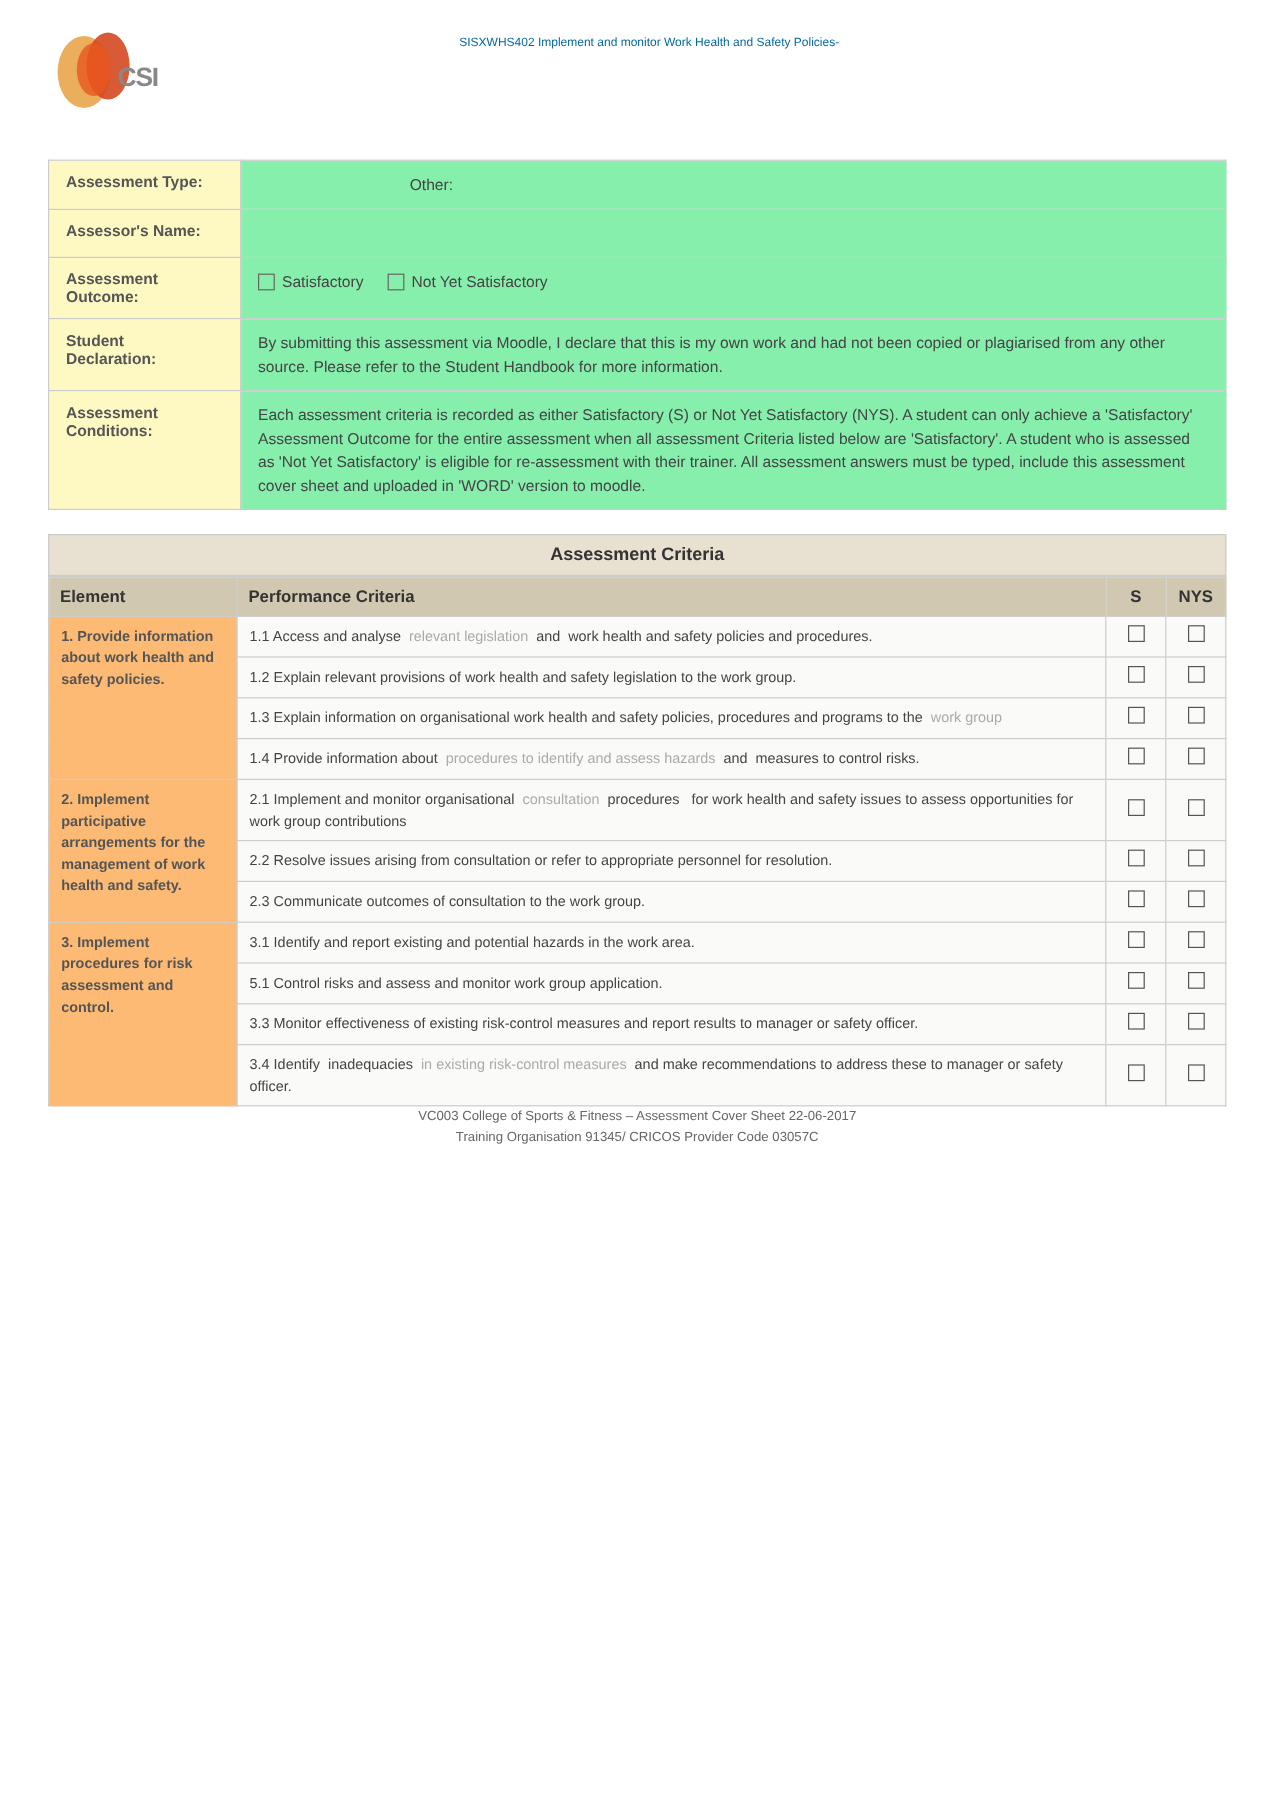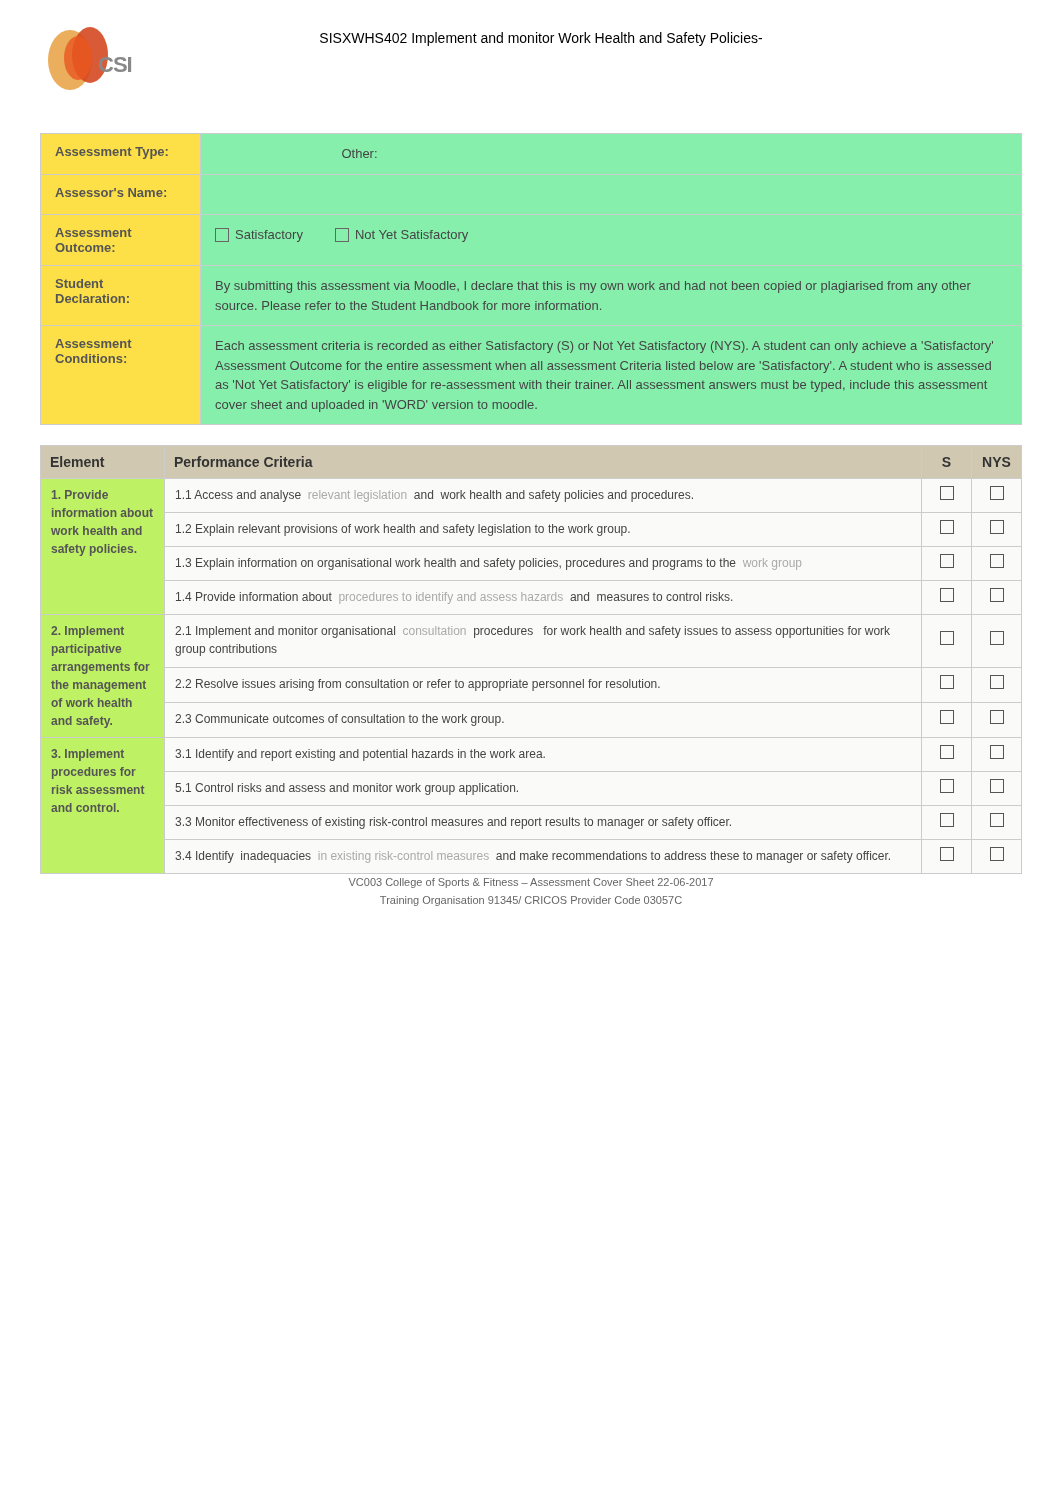--- a/index.html
+++ b/index.html
@@ -20,52 +20,52 @@
       width: 120px;
       flex-shrink: 0;
     }
     .logo-svg {
       width: 100px;
       height: 80px;
     }
     .header-title {
       flex: 1;
       text-align: center;
-      font-size: 14px;
-      color: #000000;
+      font-size: 10px;
+      color: #0369a1;
       padding-top: 10px;
       padding-right: 100px;
     }
 
     
     .info-table {
       width: 100%;
       border-collapse: collapse;
       margin-bottom: 20px;
     }
     .info-table td {
       border: 1px solid #ccc;
       padding: 10px 14px;
       vertical-align: top;
     }
     .info-table .label-cell {
-      background: #fde047;
+      background: #fef9c3;
       font-weight: bold;
       color: #555;
       width: 160px;
       white-space: nowrap;
     }
     .info-table .value-cell {
       background: #86efac;
       color: #444;
       line-height: 1.5;
     }
     .checkbox-row {
       display: flex;
-      gap: 32px;
+      gap: 20px;
       align-items: center;
     }
     .checkbox-item {
       display: flex;
       align-items: center;
       gap: 6px;
     }
     .cb {
       width: 14px;
       height: 14px;
@@ -107,23 +107,23 @@
     }
     .criteria-table td {
       border: 1px solid #ccc;
       padding: 7px 10px;
       vertical-align: top;
       font-size: 12px;
       line-height: 1.5;
       color: #444;
     }
     .criteria-table td.element-cell {
-      background: #bef264;
-      font-weight: bold;
-      width: 124px;
+      background: #fdba74;
+      font-weight: bold;
+      width: 157px;
       font-size: 12px;
       color: #555;
     }
     .criteria-table td.perf-cell {
       background: #fafaf8;
     }
     .criteria-table td.check-cell {
       background: #fafaf8;
       text-align: center;
       width: 50px;
@@ -193,20 +193,21 @@
     <td class="value-cell">By submitting this assessment via Moodle, I declare that this is my own work and had not been copied or plagiarised from any other source. Please refer to the Student Handbook for more information.</td>
   </tr>
   <tr>
     <td class="label-cell">Assessment<br>Conditions:</td>
     <td class="value-cell">Each assessment criteria is recorded as either Satisfactory (S) or Not Yet Satisfactory (NYS). A student can only achieve a 'Satisfactory' Assessment Outcome for the entire assessment when all assessment Criteria listed below are 'Satisfactory'. A student who is assessed as 'Not Yet Satisfactory' is eligible for re-assessment with their trainer. All assessment answers must be typed, include this assessment cover sheet and uploaded in 'WORD' version to moodle.</td>
   </tr>
 </tbody>
   </table>
 
 <div class="criteria-section">
+  <div class="criteria-header">Assessment Criteria</div>
   <table class="criteria-table">
     <thead>
       <tr>
         <th>Element</th>
         <th>Performance Criteria</th>
         <th class="s-col">S</th>
         <th class="nys-col">NYS</th>
       </tr>
     </thead>
     <tbody>

